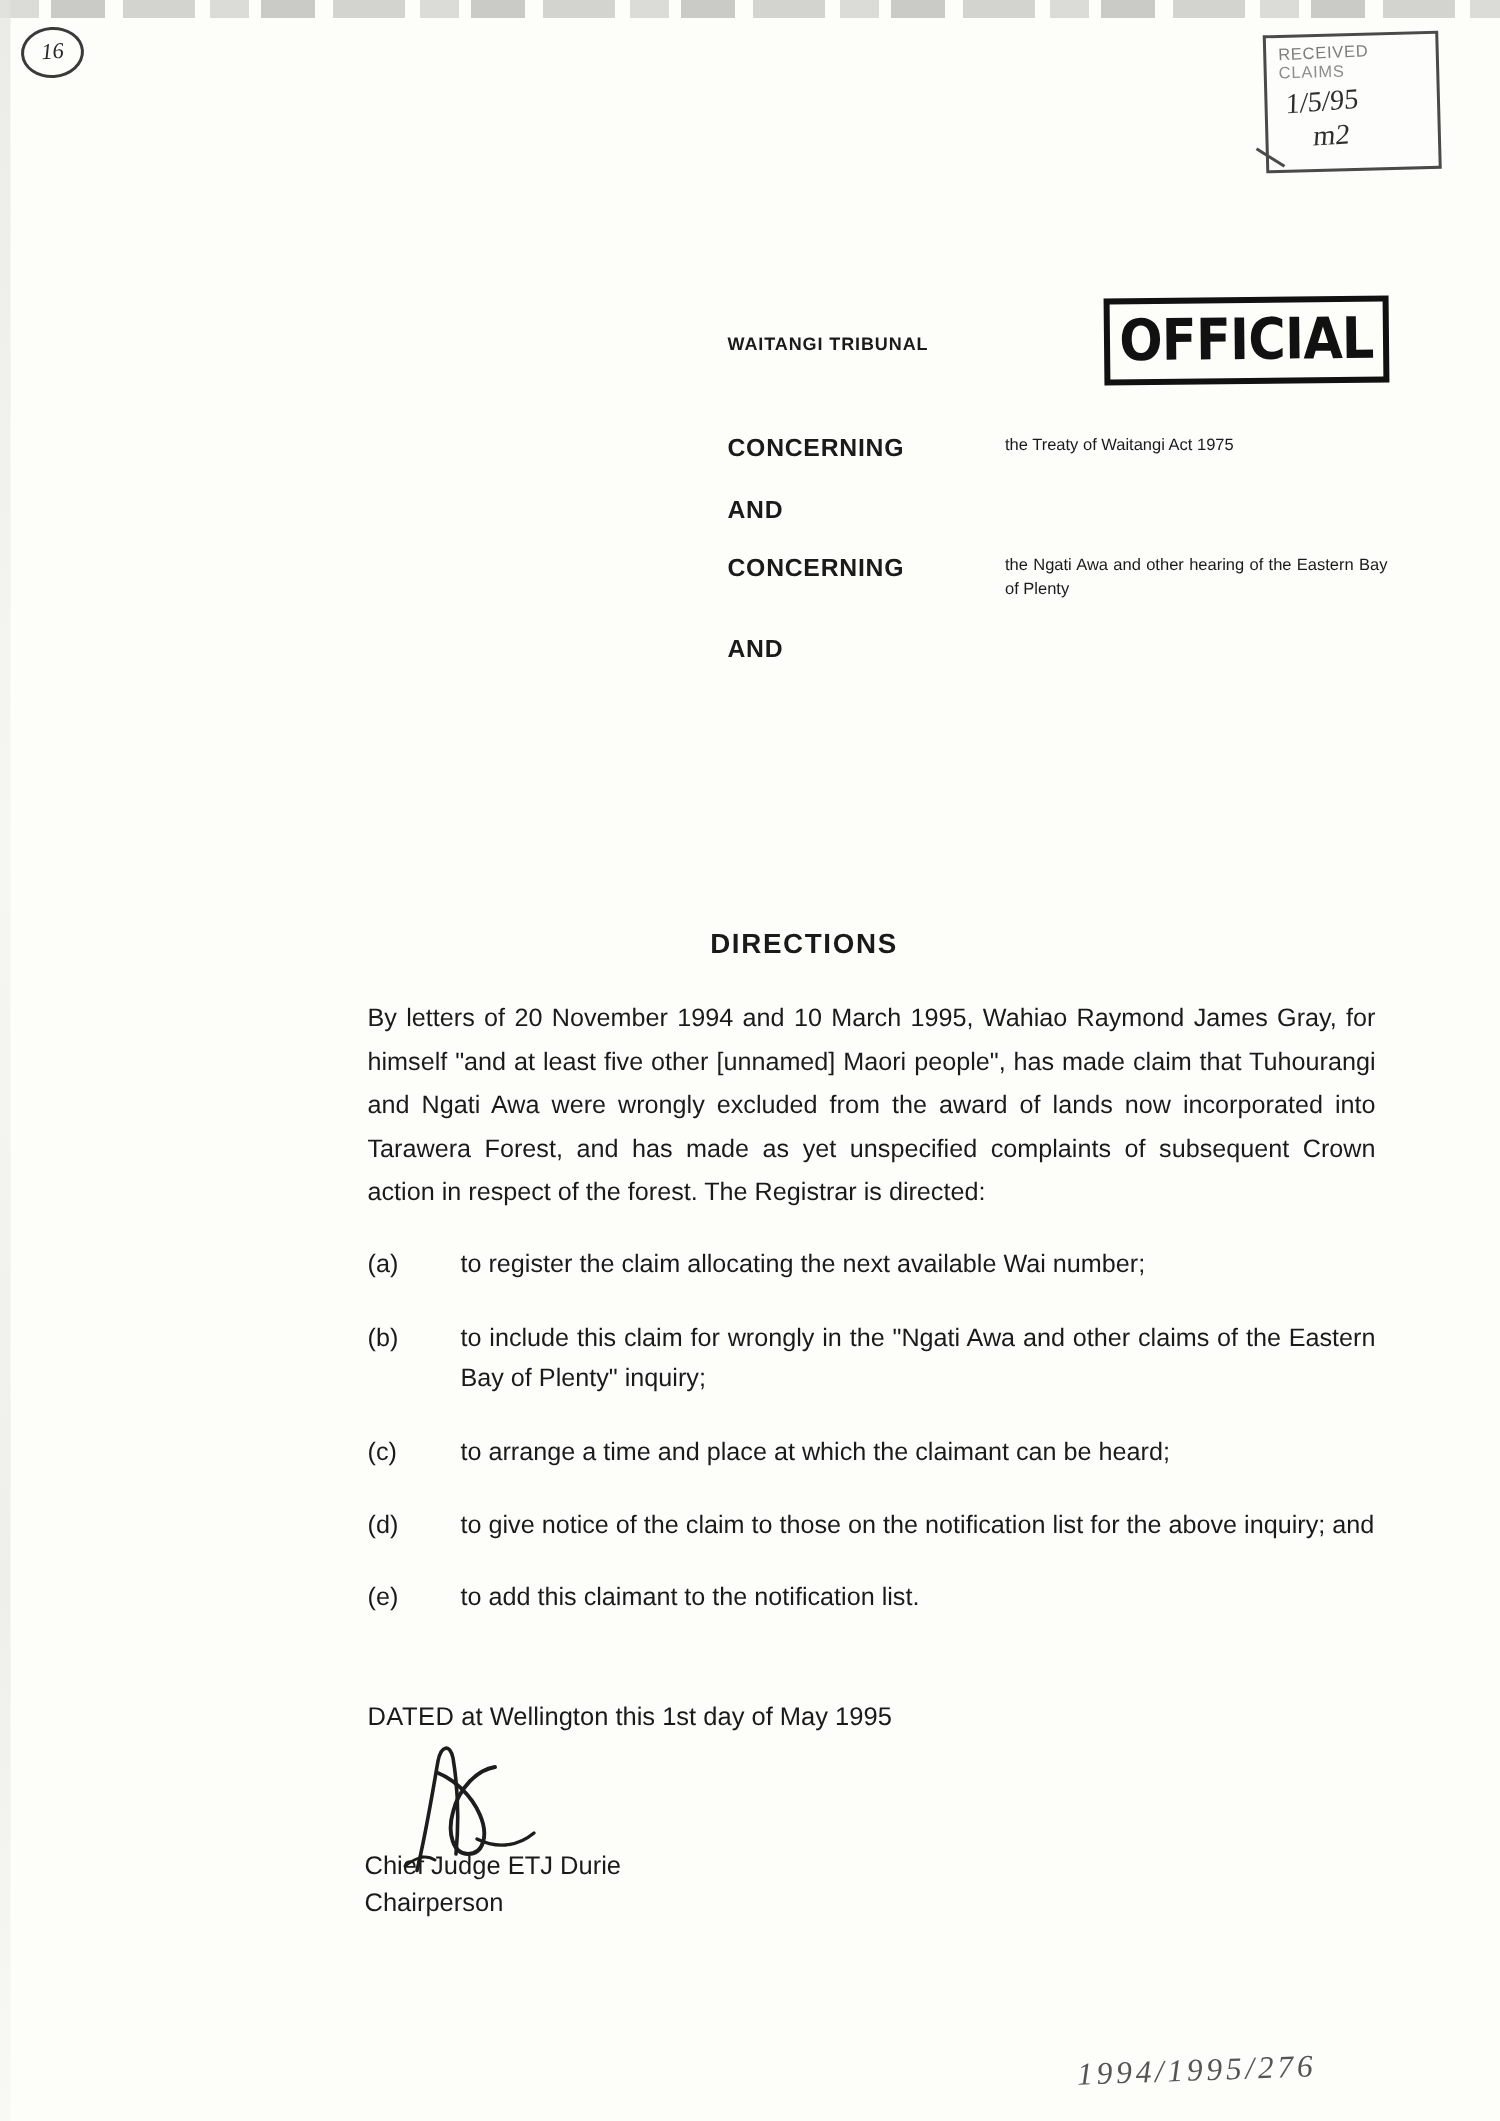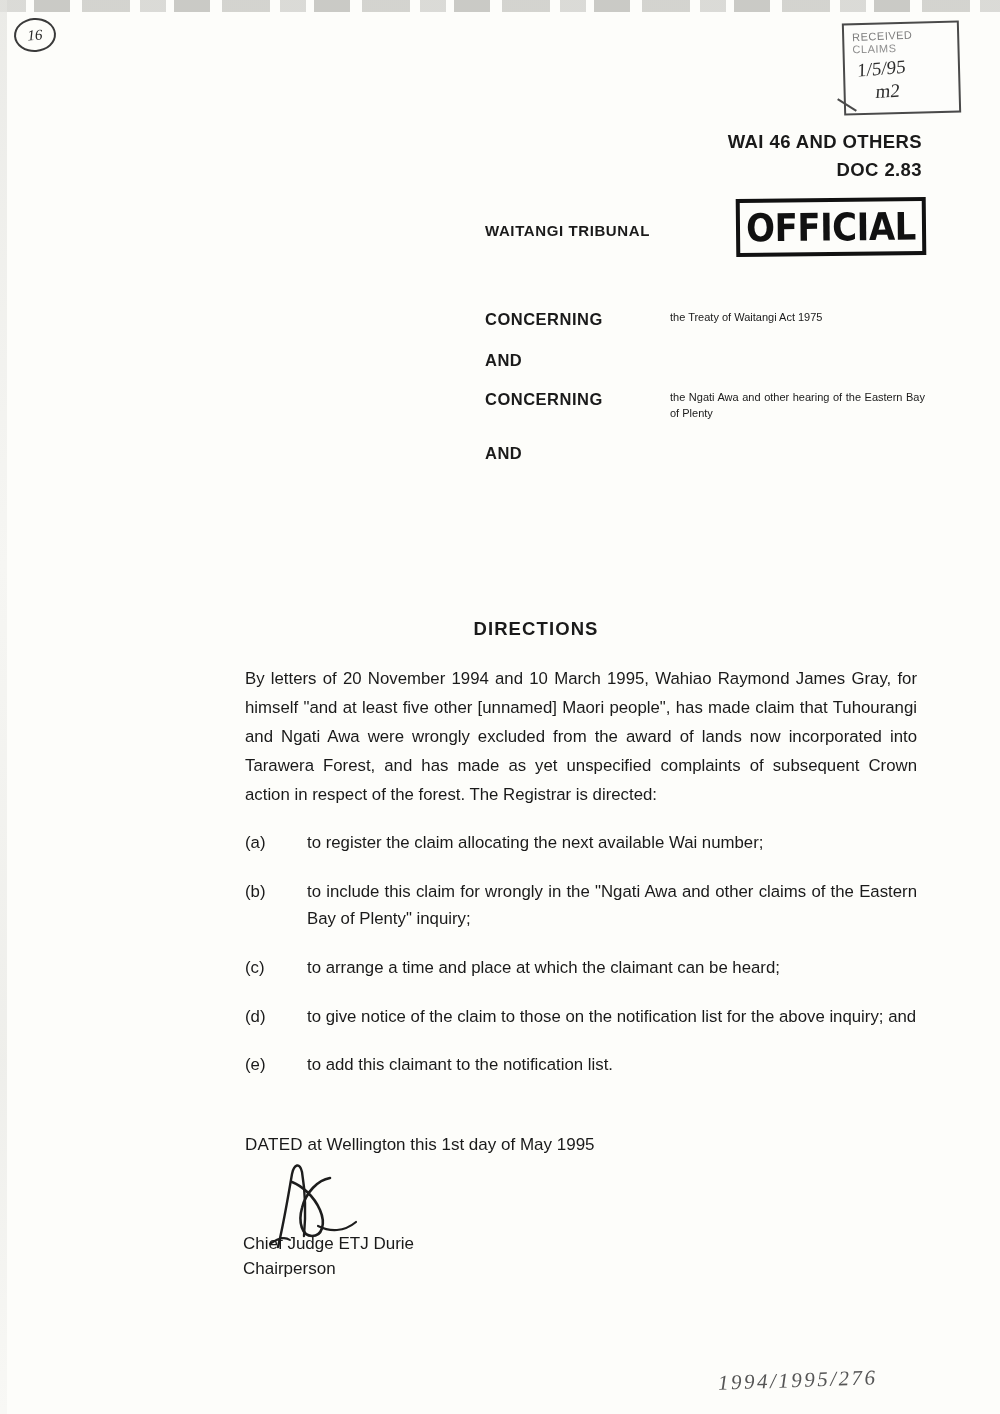--- a/index.html
+++ b/index.html
@@ -123,21 +123,21 @@
     font-size: 18.5px;
     font-weight: bold;
     letter-spacing: .4px;
     line-height: 1.5;
   }
 
   .tribunal-line {
     position: absolute;
     top: 222px;
     left: 485px;
-    font-size: 15px;
+    font-size: 12px;
     font-weight: bold;
     letter-spacing: .6px;
     text-align: center;
   }
 
   .official-stamp {
     position: absolute;
     top: 198px;
     left: 736px;
     width: 190px;
@@ -156,21 +156,20 @@
     letter-spacing: -0.5px;
     color: #111;
     transform: scaleY(1.12);
   }
 
   .clauses {
     position: absolute;
     top: 290px;
     left: 485px;
     width: 440px;
-    margin-top: 20px;
   }
   .clause-row {
     display: flex;
     margin-bottom: 22px;
   }
   .clause-label {
     width: 185px;
     flex: 0 0 185px;
     font-size: 16.5px;
     font-weight: bold;
@@ -281,24 +280,20 @@
   <div class="page-number-circle">16</div>
 
   <div class="received-stamp">
     <div class="ln1">RECEIVED</div>
     <div class="ln2">CLAIMS</div>
     <div class="ln3">1/5/95</div>
     <div class="ln4">m2</div>
   </div>
   <div class="stamp-tail"></div>
 
-  <div class="doc-header">
-    <div>WAI 46 AND OTHERS</div>
-    <div>DOC 2.83</div>
-  </div>
 
   <div class="tribunal-line">WAITANGI TRIBUNAL</div>
 
   <div class="official-stamp">
     <span>OFFICIAL</span>
   </div>
 
   <div class="clauses">
     <div class="clause-row">
       <div class="clause-label">CONCERNING</div>

